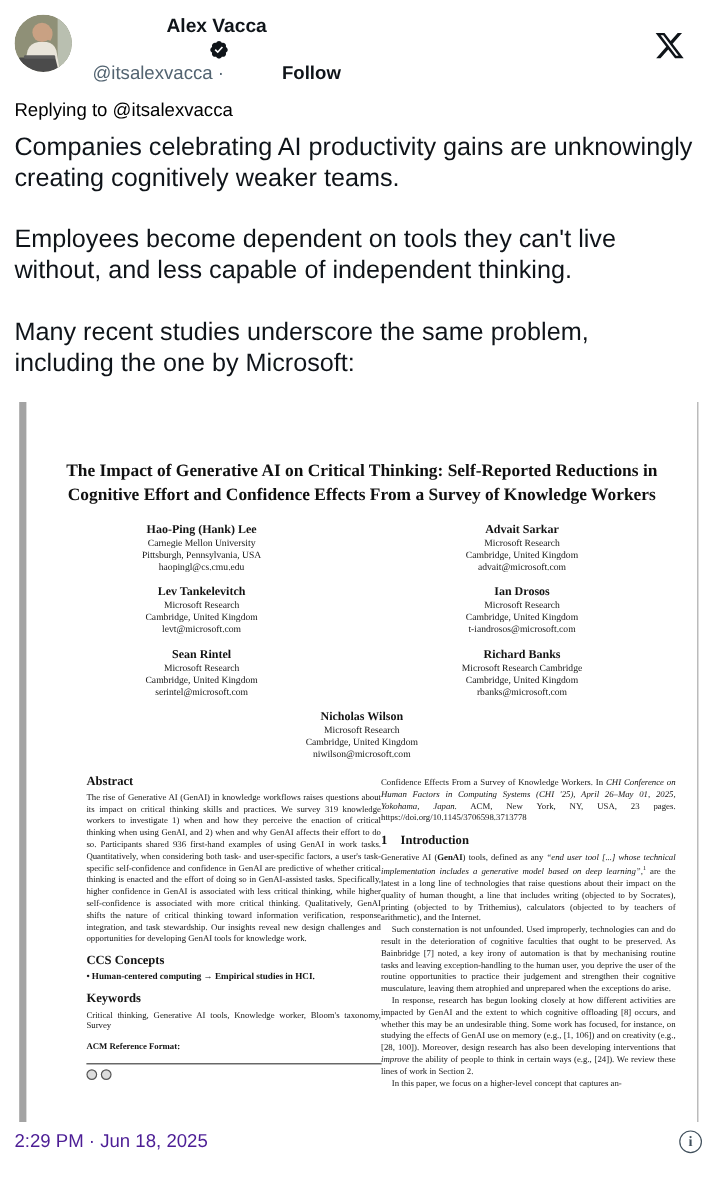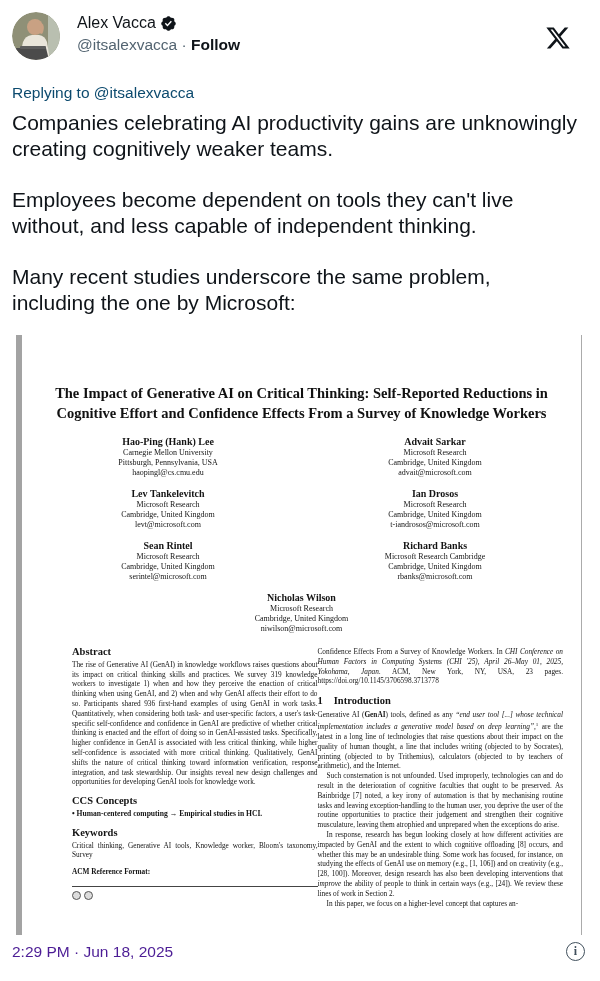--- a/index.html
+++ b/index.html
@@ -7,28 +7,28 @@
   .page {
     position: relative; width: 600px; height: 981px; background: #fff;
     font-family: "Liberation Sans", sans-serif; color: #0f1419; overflow: hidden;
     margin: 0 auto;
   }
   
   .header { position: absolute; top: 12px; left: 12px; right: 12px; display: flex; }
   .avatar { width: 48px; height: 48px; border-radius: 50%; overflow: hidden; flex: 0 0 48px; cursor: pointer; }
   .avatar svg { display: block; }
   .user-info { margin-left: 17px; padding-top: 1px; }
-  .name-row { display: flex; align-items: center; font-weight: normal; font-size: 16px; line-height: 20px; }
+  .name-row { display: flex; align-items: center; font-weight: bold; font-size: 16px; line-height: 20px; flex-direction: column; }
   .badge { display: inline-flex; margin-left: 4px; }
   .badge svg { width: 17px; height: 17px; }
   .handle-row { font-size: 15.5px; color: #536471; margin-top: 3px; }
-  .follow { font-weight: bold; color: #0f1419; cursor: pointer; }
+  .follow { font-weight: bold; color: #0f1419; cursor: pointer; margin-left: 44px; }
   .x-logo { position: absolute; top: 13px; right: 17px; width: 26px; height: 26px; cursor: pointer; }
   
-  .reply { position: absolute; top: 84px; left: 12px; font-size: 15.5px; color: #0c4a6e; }
+  .reply { position: absolute; top: 84px; left: 12px; font-size: 15.5px; color: #000000; }
   .tweet-text { position: absolute; top: 110px; left: 12px; width: 566px; font-size: 21px; line-height: 26px; color: #0f1419; }
   .tweet-text p { margin: 0 0 25px 0; }
   
   .paper {
     position: absolute; top: 335px; left: 16px; width: 566px; height: 600px;
     background: #fff; border-left: 6px solid #a3a3a3; border-right: 1px solid #ababab;
     overflow: hidden; font-family: "Liberation Serif", serif; color: #141414; cursor: pointer;
   }
   .paper-title {
     margin: 48px auto 0; width: 498px; text-align: center;

